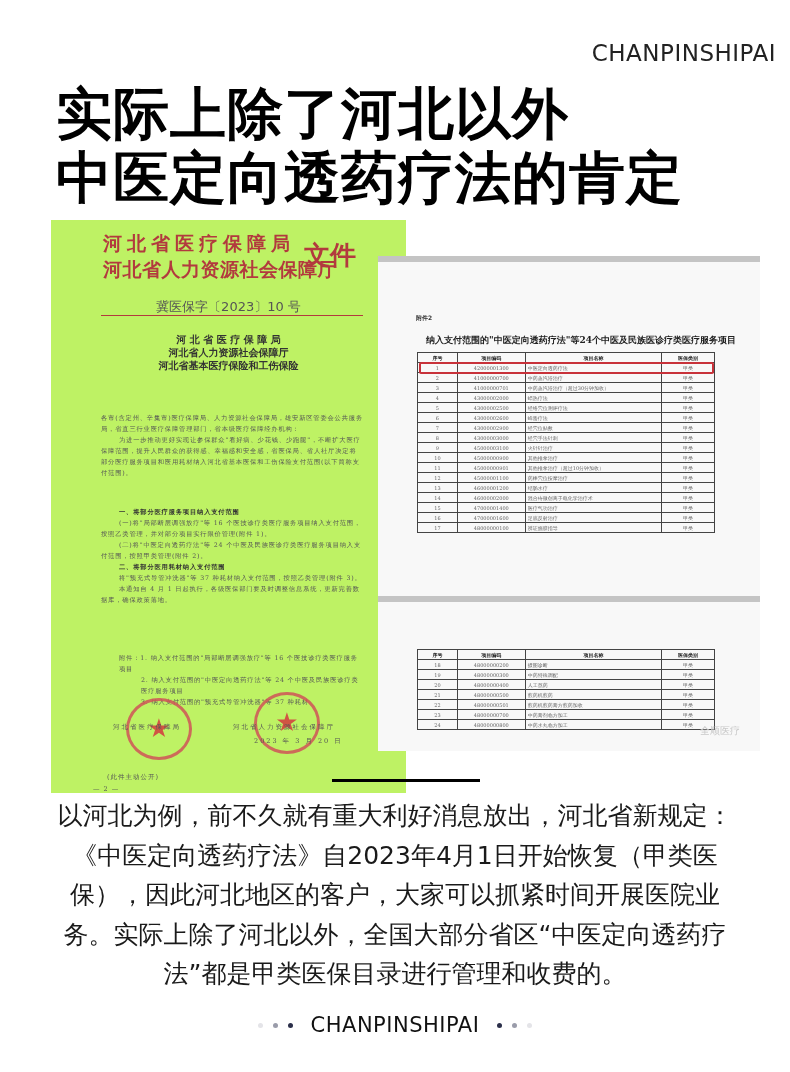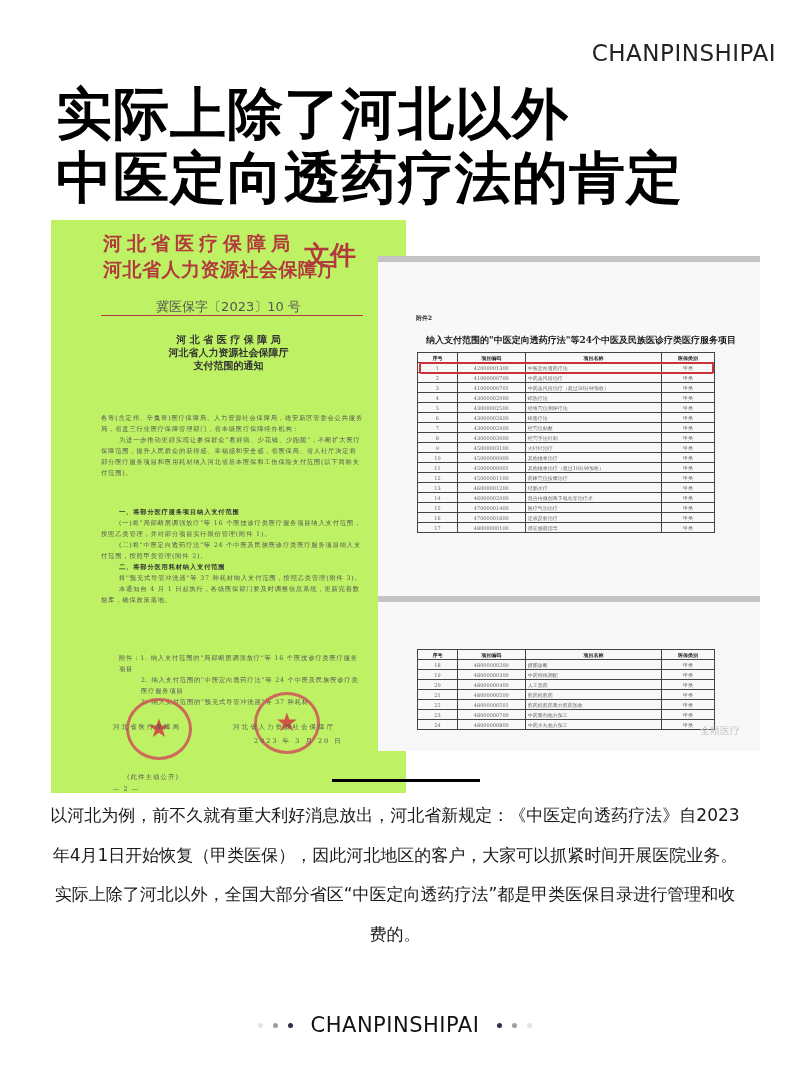--- a/index.html
+++ b/index.html
@@ -19,38 +19,38 @@
   .doc-left .docno { position: absolute; left: 0; width: 100%; top: 78px; text-align: center; font-size: 13px; color: #555; }
   .doc-left .redline { position: absolute; left: 50px; width: 262px; top: 95px; height: 1px; background: #b23a3e; }
   .doc-left .title { position: absolute; left: 0; width: 100%; top: 113px; text-align: center; font-family: "DejaVu Serif", serif; font-weight: bold; font-size: 10px; line-height: 13px; color: #333; }
   .doc-left .body { position: absolute; left: 50px; width: 262px; font-family: "DejaVu Serif", serif; font-size: 6.3px; line-height: 11px; color: #555; letter-spacing: 0.8px; }
   .doc-left .body p { margin: 0; }
   .doc-left .body .ind { text-indent: 18px; }
   .doc-left .body .bold { font-weight: bold; color: #333; text-indent: 18px; }
   .stamp { position: absolute; width: 66px; height: 62px; border: 3px solid #d05458; border-radius: 50%; opacity: 0.85; }
   .stamp .star { position: absolute; left: 50%; top: 50%; transform: translate(-50%, -52%); color: #d43a3e; font-size: 26px; line-height: 1; }
   .sig { position: absolute; font-family: "DejaVu Serif", serif; font-size: 6.5px; color: #555; letter-spacing: 2px; }
-  .footer-note { position: absolute; left: 56px; font-family: "DejaVu Serif", serif; font-size: 6.5px; color: #555; letter-spacing: 1px; margin-left: 20px; }
+  .footer-note { position: absolute; left: 56px; font-family: "DejaVu Serif", serif; font-size: 6.5px; color: #555; letter-spacing: 1px; }
 
   
   .doc-right { position: absolute; left: 378px; top: 256px; width: 382px; height: 495px; background: #f8f8f8; overflow: hidden; }
   .doc-right .bar { position: absolute; left: 0; right: 0; height: 6px; background: #c4c4c4; }
   .doc-right .fujian { position: absolute; left: 38px; top: 58px; font-size: 6px; font-weight: bold; color: #333; }
   .doc-right .ttl { position: absolute; left: 48px; top: 78px; font-family: "DejaVu Serif", serif; font-size: 9px; font-weight: bold; color: #222; white-space: nowrap; }
   table.ft { position: absolute; left: 39px; width: 298px; border-collapse: collapse; font-family: "DejaVu Serif", serif; font-size: 5px; color: #666; }
   table.ft th, table.ft td { border: 1px solid #444; height: 10px; padding: 0 2px; }
   table.ft th { font-weight: bold; color: #222; text-align: center; font-size: 5px; }
   table.ft td.c { text-align: center; }
   table.ft col.c1 { width: 40px; } table.ft col.c2 { width: 68px; } table.ft col.c3 { width: 137px; } table.ft col.c4 { width: 53px; }
   .hl { position: absolute; left: 41px; top: 106px; width: 295px; height: 12px; border: 2px solid #c8323a; border-radius: 2px; }
   .wm { position: absolute; font-size: 10px; color: #c8c8c8; }
 
   .divider { position: absolute; left: 332px; top: 779px; width: 148px; height: 3px; background: #000; }
 
-  .paragraph { position: absolute; left: 50px; top: 796px; width: 690px; text-align: center; font-family: "DejaVu Sans", sans-serif; font-size: 17px; line-height: 39.5px; color: #1a1a1a; }
+  .paragraph { position: absolute; left: 50px; top: 796px; width: 690px; text-align: center; font-family: "DejaVu Sans", sans-serif; font-size: 25px; line-height: 39.5px; color: #1a1a1a; }
 
   .brand-bottom { position: absolute; left: 0; width: 790px; top: 1013px; display: flex; align-items: center; justify-content: center; gap: 10px; }
   .dot { width: 5px; height: 5px; border-radius: 50%; display: inline-block; }
   .brand-bottom .txt { font-size: 21px; color: #111; letter-spacing: 0.5px; margin: 0 8px; }
 </style>
 </head>
 <body>
 
 <div class="brand-top">CHANPINSHIPAI</div>
 
@@ -64,21 +64,21 @@
     <div class="l1">河北省医疗保障局</div>
     <div class="l2">河北省人力资源社会保障厅</div>
   </div>
   <div class="hdr-wen">文件</div>
   <div class="docno">冀医保字〔2023〕10 号</div>
   <div class="redline"></div>
 
   <div class="title">
     <div>河 北 省 医 疗 保 障 局</div>
     <div>河北省人力资源社会保障厅</div>
-    <div>支付范围的通知</div>
+    <div>河北省基本医疗保险和工伤保险</div>
   </div>
 
   <div class="body" style="top:192px;">
     <p>各市(含定州、辛集市)医疗保障局、人力资源社会保障局，雄安新区管委会公共服务局，省直三行业医疗保障管理部门，省本级医疗保障经办机构：</p>
     <p class="ind">为进一步推动更好实现让参保群众"看好病、少花钱、少跑腿"，不断扩大医疗保障范围，提升人民群众的获得感、幸福感和安全感，省医保局、省人社厅决定将部分医疗服务项目和医用耗材纳入河北省基本医保和工伤保险支付范围(以下简称支付范围)。</p>
   </div>
 
   <div class="body" style="top:286px;">
     <p class="bold">一、将部分医疗服务项目纳入支付范围</p>
     <p class="ind">(一)将"局部断层调强放疗"等 16 个医技诊疗类医疗服务项目纳入支付范围，按照乙类管理，并对部分项目实行限价管理(附件 1)。</p>

